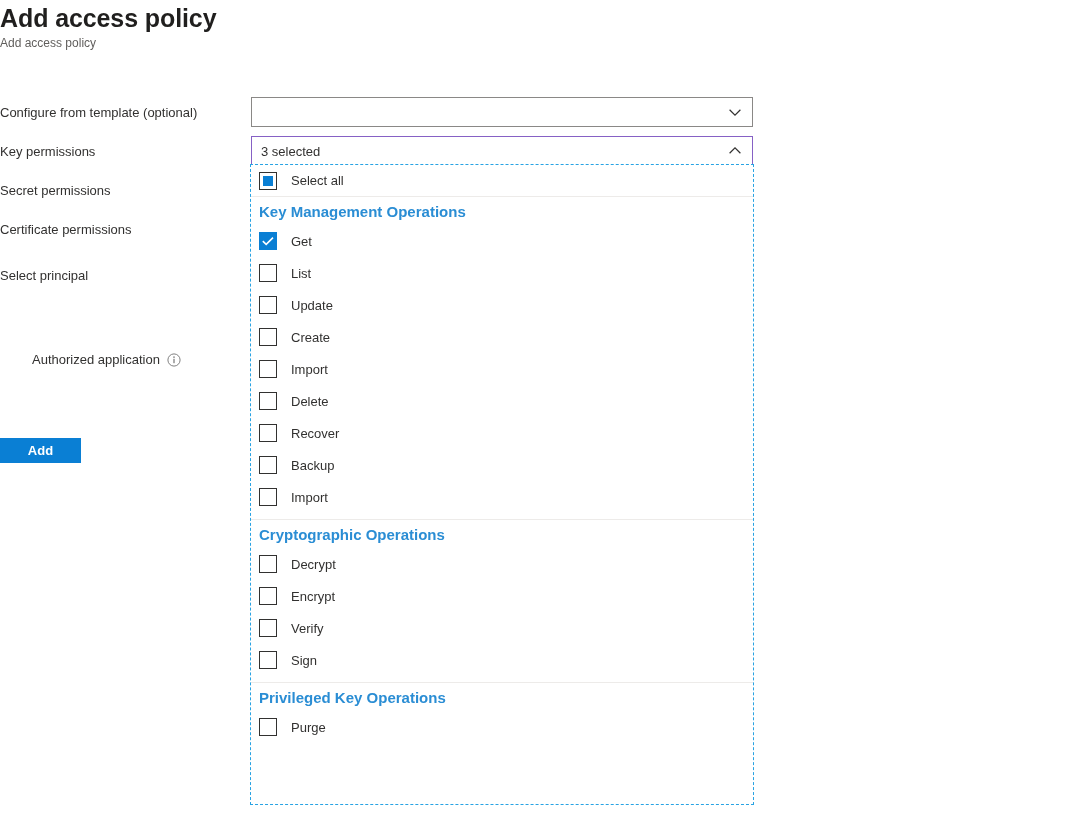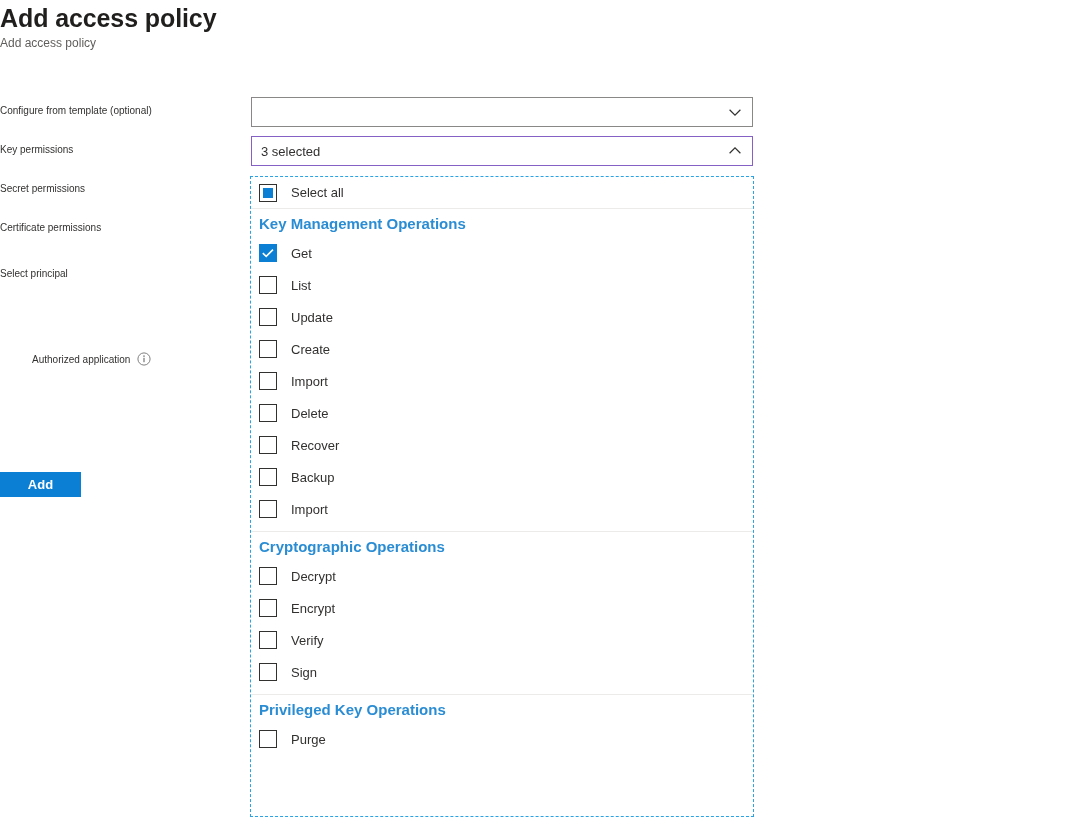--- a/index.html
+++ b/index.html
@@ -31,21 +31,21 @@
     left: 0;
     top: 36px;
     font-size: 12px;
     color: #605e5c;
   }
 
   
   .form-label {
     position: absolute;
     left: 0;
-    font-size: 10px;
+    font-size: 13px;
     color: #323130;
     white-space: nowrap;
   }
   .label-row { display: flex; align-items: center; gap: 7px; }
 
   .info-icon {
     width: 14px;
     height: 14px;
     display: inline-block;
     vertical-align: middle;
@@ -79,21 +79,21 @@
     width: 14px;
     height: 14px;
     flex: 0 0 auto;
     margin-right: 2px;
   }
 
   
   .dropdown-panel {
     position: absolute;
     left: 250px;
-    top: 176px;
+    top: 164px;
     width: 504px;
     height: 641px;
     box-sizing: border-box;
     background: #ffffff;
     border: 1px dashed #29a3e3;
     overflow: hidden;
     text-align: center;
   }
   .opt-row {
     height: 32px;
@@ -163,21 +163,20 @@
     background: #0a7fd4;
     color: #ffffff;
     font-size: 13px;
     font-weight: 700;
     border: none;
     cursor: pointer;
     font-family: "Liberation Sans", sans-serif;
     display: flex;
     align-items: center;
     justify-content: center;
-    margin-top: 34px;
   }
 </style>
 </head>
 <body>
 
 <div class="page-title">Add access policy</div>
 <div class="page-subtitle">Add access policy</div>
 
 <div class="form-label" style="top:105px;">Configure from template (optional)</div>
 <div class="form-label" style="top:144px;">Key permissions</div>

